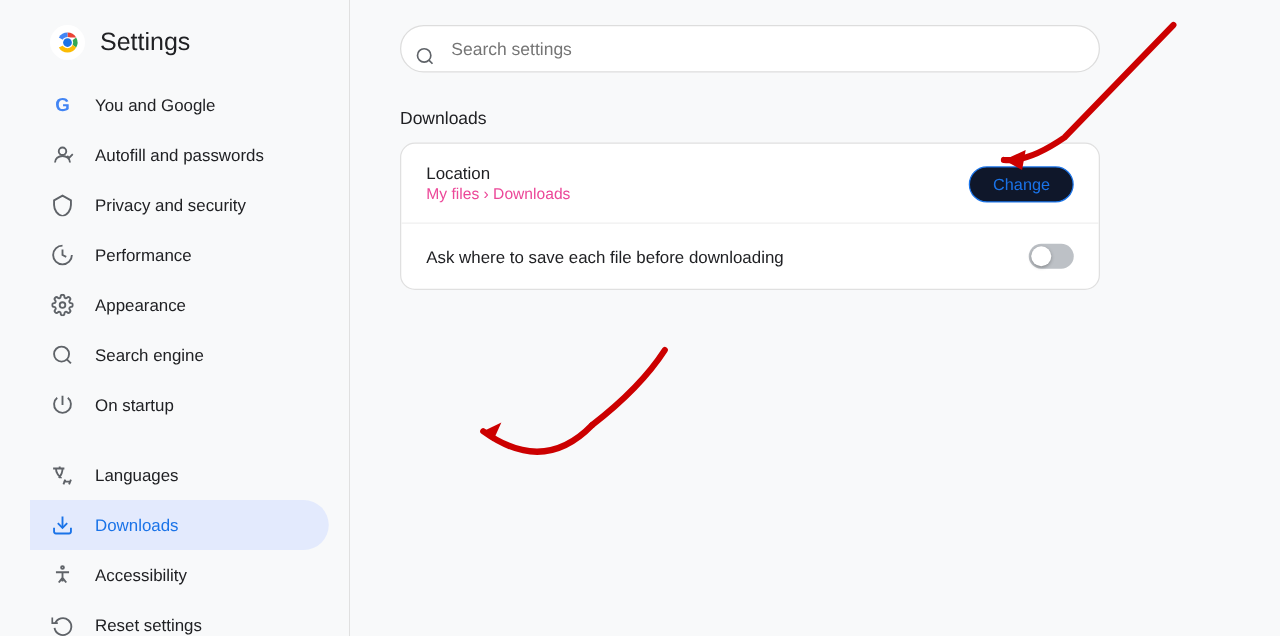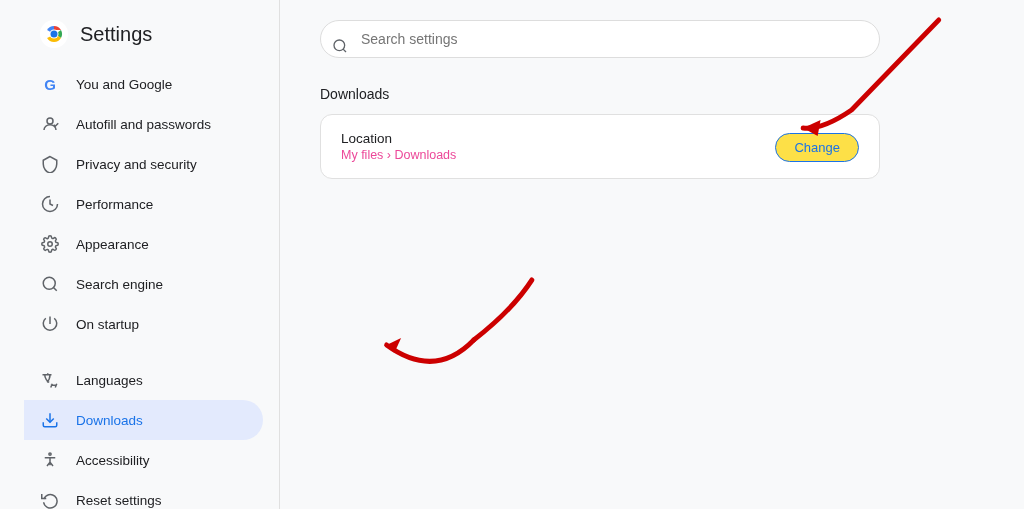--- a/index.html
+++ b/index.html
@@ -153,21 +153,21 @@
 
     .settings-row-left .row-value {
       font-size: 12.5px;
       color: #ec4899;
     }
 
     .change-btn {
       padding: 6px 18px;
       border: 1px solid #1a73e8;
       border-radius: 20px;
-      background: #fde047;
+      background: #0f172a;
       color: #1a73e8;
       font-size: 13px;
       cursor: pointer;
       font-weight: 500;
       transition: background 0.15s;
     }
 
     
     .toggle {
       position: relative;
@@ -371,20 +371,29 @@
   <div class="settings-card">
 
     <div class="settings-row">
       <div class="settings-row-left">
         <div class="row-label">Location</div>
         <div class="row-value">My files › Downloads</div>
       </div>
       <button class="change-btn">Change</button>
     </div>
 
+    <div class="settings-row">
+      <div class="settings-row-left">
+        <div class="row-label">Ask where to save each file before downloading</div>
+      </div>
+      <label class="toggle">
+        <input type="checkbox" style="">
+        <span class="toggle-slider"></span>
+      </label>
+    </div>
   </div>
 
   <svg class="arrow-overlay" viewBox="0 0 768 509" preserveAspectRatio="none" style="position:absolute;top:0;left:0;width:100%;height:100%;pointer-events:none;">
 
     <g stroke="#cc0000" stroke-width="5" fill="none" stroke-linecap="round" stroke-linejoin="round">
 
       <path d="M 200 340 Q 160 380 110 345"></path>
       <polygon points="110,345 125,338 118,353" fill="#cc0000" stroke="none"></polygon>
 
       <path d="M 200 340 Q 240 310 260 280"></path>

